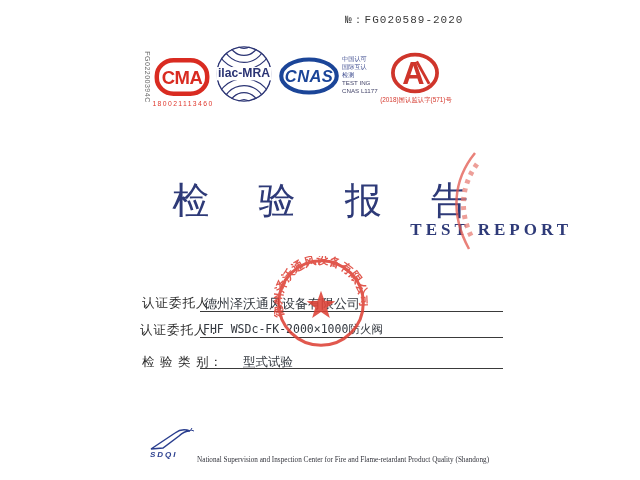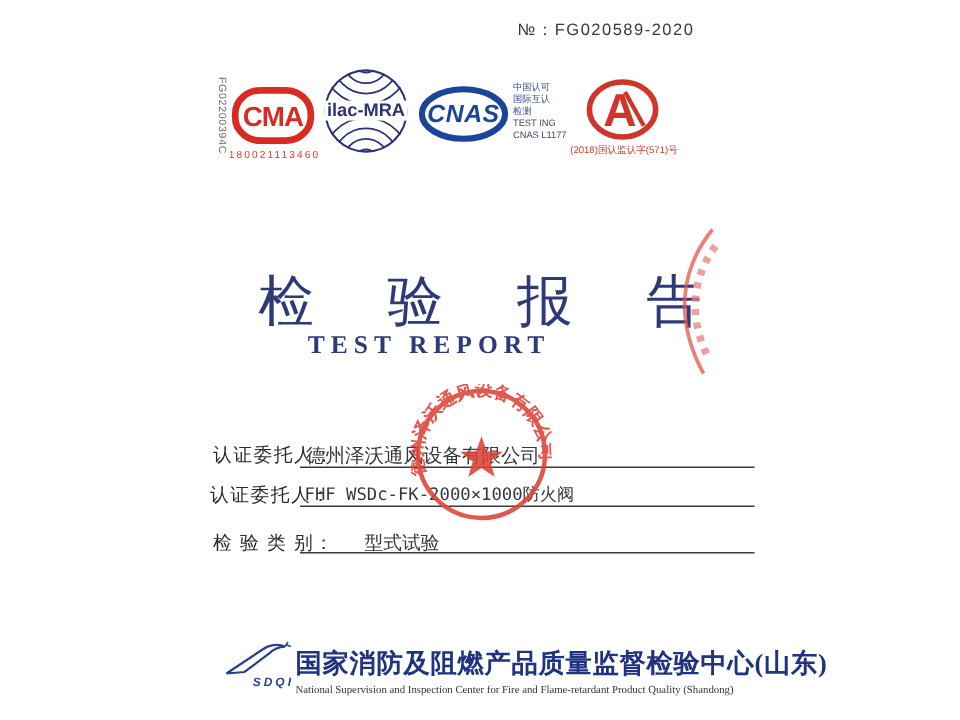--- a/index.html
+++ b/index.html
@@ -1,59 +1,59 @@
 <!DOCTYPE html>
 <html><head>
 <meta charset="utf-8">
 <style>
   html,body{margin:0;padding:0;background:#ffffff;}
   #page{position:relative;width:640px;height:480px;background:#ffffff;overflow:hidden;
         font-family:"Liberation Sans",sans-serif;color:#222;}
   .abs{position:absolute;}
 
   
-  #report-no{top:12px;left:345px;font-family:Liberation Sans, sans-serif;font-size:11px;color:#3a3a3a;letter-spacing:1px;}
+  #report-no{top:12px;left:345px;font-family:Liberation Mono, monospace;font-size:11px;color:#3a3a3a;letter-spacing:1px;}
 
   
   #cma-code{top:72px;left:116px;width:60px;height:10px;transform:rotate(90deg);
             font-size:7px;color:#6a6a6a;letter-spacing:0.5px;text-align:center;}
   #cma-box{top:56px;left:154px;width:56px;height:42px;}
   #cma-cert{top:100px;left:150px;width:66px;font-size:6.8px;color:#e0372c;letter-spacing:1.4px;text-align:center;}
   #ilac-box{top:45px;left:215px;width:58px;height:58px;}
   #cnas-box{top:57px;left:279px;width:60px;height:38px;}
   #cnas-caption{top:55px;left:342px;width:40px;font-size:6.2px;line-height:8px;color:#3c4a8e;}
   #cnas-caption .en{color:#44456a;}
   #cal-box{top:52px;left:390px;width:50px;height:42px;}
   #cal-caption{top:96px;left:374px;width:84px;font-size:6.4px;color:#d5392e;text-align:center;}
 
   
   #title-cn{top:176px;left:0;width:640px;text-align:center;font-size:37px;font-weight:normal;
             color:#2e3a78;letter-spacing:20px;padding-left:20px;box-sizing:border-box;
             font-family:"Liberation Serif",serif;}
-  #title-en{top:220px;left:0;width:572px;text-align:center;font-size:17px;font-weight:bold;
+  #title-en{top:220px;left:0;width:572px;text-align:right;font-size:17px;font-weight:bold;
             color:#2e3a78;letter-spacing:4px;font-family:"Liberation Serif",serif;}
 
   
   .field-label{font-size:12.5px;color:#2b2b2b;letter-spacing:1px;}
   .field-value{font-size:13px;color:#33383f;}
   .field-line{height:0;border-bottom:1px solid #3a3a3a;}
   #f1-label{top:295px;left:142px;}  #f1-value{top:295px;left:204px;}
   #f1-line{top:311px;left:200px;width:303px;}
   #f2-label{top:322px;left:140px;}  #f2-value{top:322px;left:203px;font-family:"DejaVu Sans Mono",monospace;font-size:11.5px;}
   #f2-line{top:337px;left:200px;width:303px;}
   #f3-label{top:354px;left:142px;}  #f3-value{top:354px;left:203px;font-size:12.5px;margin-left:40px;}
   #f3-line{top:368px;left:200px;width:303px;}
 
   
   #company-stamp{top:256px;left:274px;width:94px;height:94px;opacity:0.88;}
   #partial-stamp{top:150px;left:444px;width:36px;height:102px;opacity:0.75;}
 
   
   #footer-logo{top:426px;left:148px;width:48px;height:26px;}
-  #footer-logo-text{top:450px;left:150px;width:46px;text-align:right;font-size:8px;font-weight:bold;
+  #footer-logo-text{top:450px;left:150px;width:46px;text-align:left;font-size:8px;font-weight:bold;
                     font-style:italic;color:#2b3f8f;letter-spacing:2px;}
   #footer-cn{top:430px;left:197px;font-size:17.5px;font-weight:bold;color:#203380;letter-spacing:0.5px;
              font-family:"Liberation Serif",serif;}
   #footer-en{top:456px;left:197px;font-size:7.2px;color:#33343c;font-family:"Liberation Serif",serif;}
 </style>
 </head>
 <body>
 
 <div id="page">
 
@@ -150,16 +150,15 @@
     </svg>
   </div>
 
   <div class="abs" id="footer-logo">
     <svg width="48" height="26" viewBox="0 0 96 52">
       <path d="M6,46 L54,14 C62,8 74,6 84,10 C76,10 68,14 62,20 L30,44 Z" fill="none" stroke="#2b3f8f" stroke-width="3"></path>
       <path d="M84,10 l4,-6 m-2,4 l6,2" stroke="#2b3f8f" stroke-width="2" fill="none"></path>
     </svg>
   </div>
   <div class="abs" id="footer-logo-text">SDQI</div>
-  <div class="abs" id="footer-cn">国家消防及阻燃产品质量监督检验中心(山东)</div>
   <div class="abs" id="footer-en">National Supervision and Inspection Center for Fire and Flame-retardant Product Quality (Shandong)</div>
 
 </div>
 
 </body></html>

